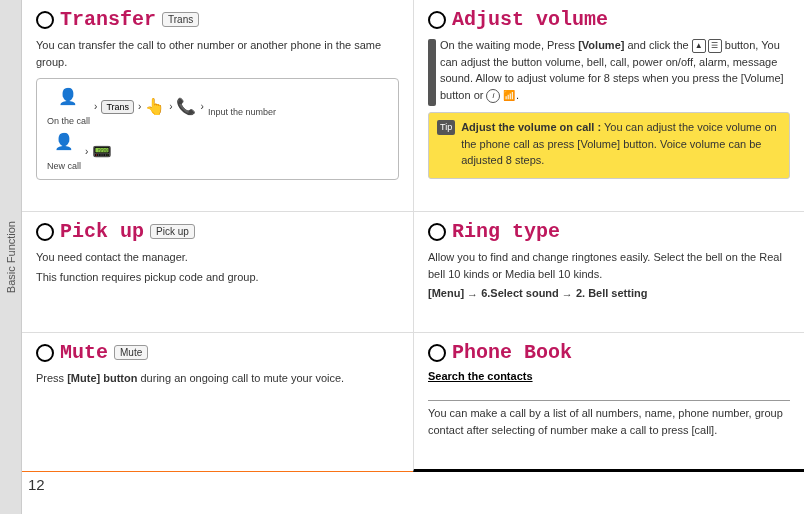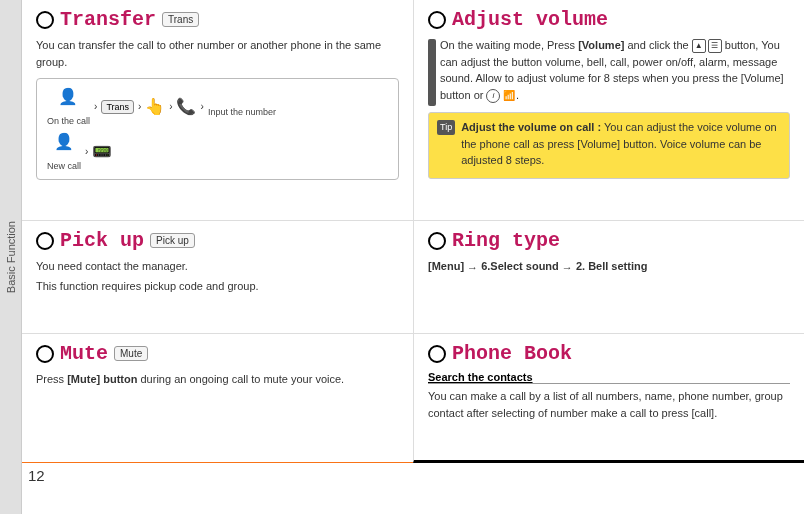--- a/index.html
+++ b/index.html
@@ -194,21 +194,21 @@
       border-left: 1px solid #ddd;
       border-bottom: 3px solid #000000;
     }
     .phonebook-subheading {
       font-size: 11px;
       font-weight: bold;
       text-decoration: underline;
       color: #000;
       margin-bottom: 4px;
       border-bottom: 1px solid #999;
-      padding-bottom: 0;
+      padding-bottom: 18px;
     }
 
     
     .page-number {
       font-size: 15px;
       color: #333;
       padding: 4px 6px;
     }
 
     .bold { font-weight: bold; }
@@ -336,20 +336,21 @@
     </div>
     <p>You need contact the manager.</p>
     <p>This function requires pickup code and group.</p>
   </div>
 
   <div class="section section-right ringtype-section">
     <div class="section-title">
       <span class="circle-icon"></span>
       <h2>Ring type</h2>
     </div>
+    <p>Allow you to find and change ringtones easily. Select the bell on the Real bell 10 kinds or Media bell 10 kinds.</p>
     <p class="bold">[Menu] → 6.Select sound → 2. Bell setting</p>
   </div>
 
   <div class="section mute-section">
     <div class="section-title">
       <span class="circle-icon"></span>
       <h2>Mute</h2>
       <span class="badge">Mute</span>
     </div>
     <p>

